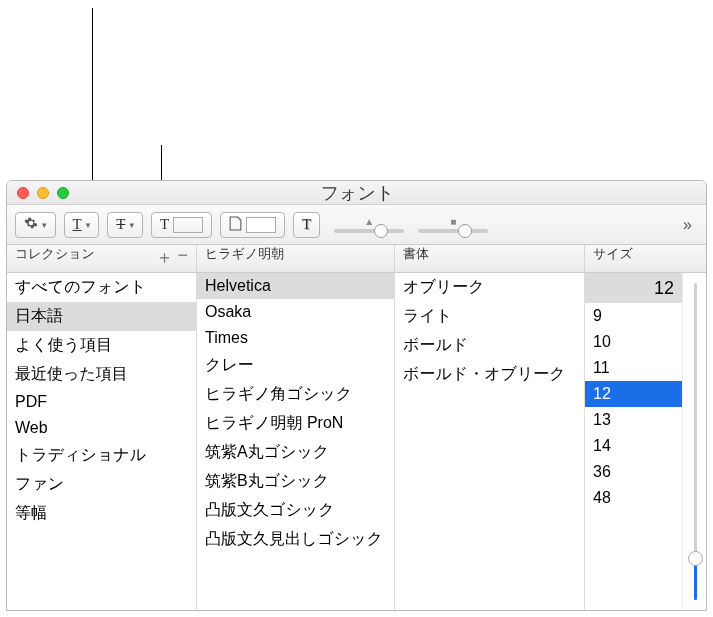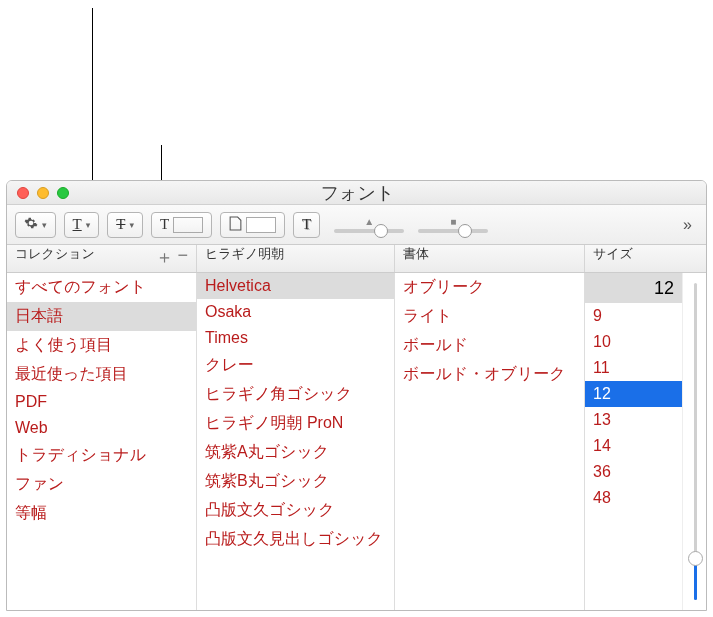--- a/index.html
+++ b/index.html
@@ -26,21 +26,21 @@
 .overflow { margin-left:auto; font-size:16px; color:#555; padding:0 6px; }
 .headers { display:flex; height:28px; background:linear-gradient(#f8f8f8,#ececec); border-bottom:1px solid #ccc; font-size:13px; color:#333; }
 .hcell { display:flex; align-items:flex-start; padding:0 8px; border-right:1px solid #d5d5d5; }
 .col-coll { width:190px; }
 .col-fam { width:198px; }
 .col-face { width:190px; }
 .col-size { flex:1; }
 .addrem { display:flex; gap:4px; margin-left:auto; font-size:18px; color:#777; }
 .body { display:flex; height: calc(100% - 92px); }
 .col { overflow:hidden; border-right:1px solid #ddd; }
-.row { padding:4px 8px; font-size:16px; color:#b91c1c; white-space:nowrap; cursor:default; }
+.row { padding:4px 8px; font-size:16px; color:#000000; white-space:nowrap; cursor:default; }
 .row.sel { background:#dcdcdc; }
 .row.hilite { background:#1a6fe8; color:#fff; }
 .size-col { display:flex; flex:1; }
 .size-list { flex:1; }
 .size-input { width:100%; text-align:right; padding:4px 8px; font-size:18px; border:none; background:#dcdcdc; height:30px; }
 .vslider { width:24px; position:relative; border-left:1px solid #eee; }
 .vtrack { position:absolute; left:11px; top:10px; bottom:10px; width:3px; background:#d0d0d0; border-radius:2px; }
 .vfill { position:absolute; left:11px; bottom:10px; width:3px; height:40px; background:#1a6fe8; border-radius:2px; }
 .vknob { position:absolute; left:5px; bottom:44px; width:15px; height:15px; background:#fff; border:1px solid #aaa; border-radius:50%; }
 </style>

